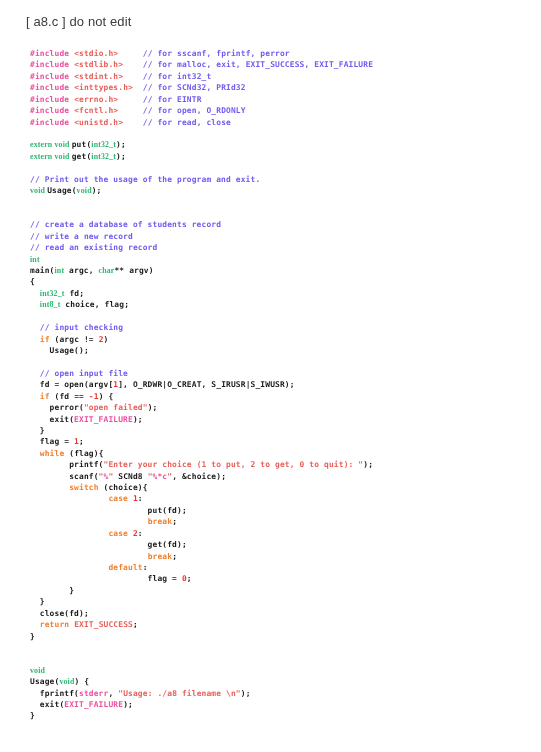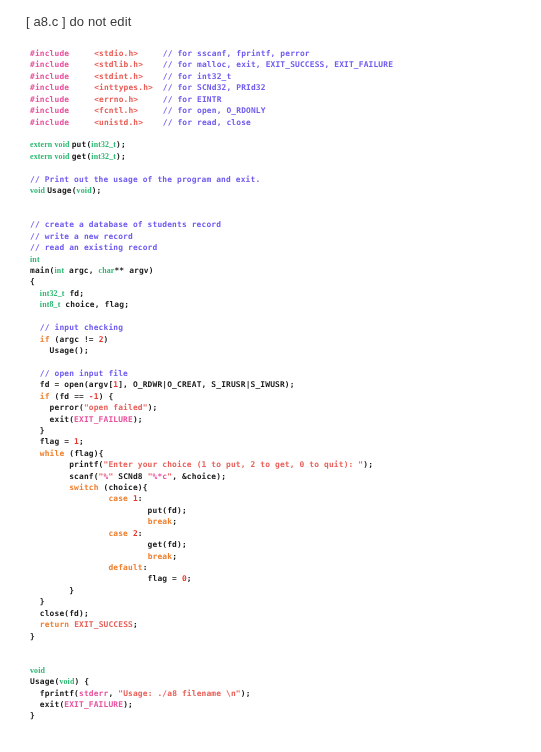--- a/index.html
+++ b/index.html
@@ -46,21 +46,21 @@
     letter-spacing: 0.15px;
     font-weight: 700;
   }
   .ln {
     display: block;
     min-height: 11.42px;
     white-space: pre;
   }
   
   .pp      { color: #e8539e; }  
-  .hdr     { color: #e8605a; margin-left: 20px; }  
+  .hdr     { color: #e8605a; }  
   .cm      { color: #6f5cf0; }  
   .kw      { color: #f08030; }  
   .ty      { color: #2eb872; font-family: Liberation Serif, serif; }  
   .num     { color: #e8352b; }  
   .str     { color: #e8605a; }  
   .fmt     { color: #e8539e; }  
   .mac     { color: #e8539e; }  
   .mac2    { color: #e8605a; }  
   .pl      { color: #1a1a1a; }  
 </style>

